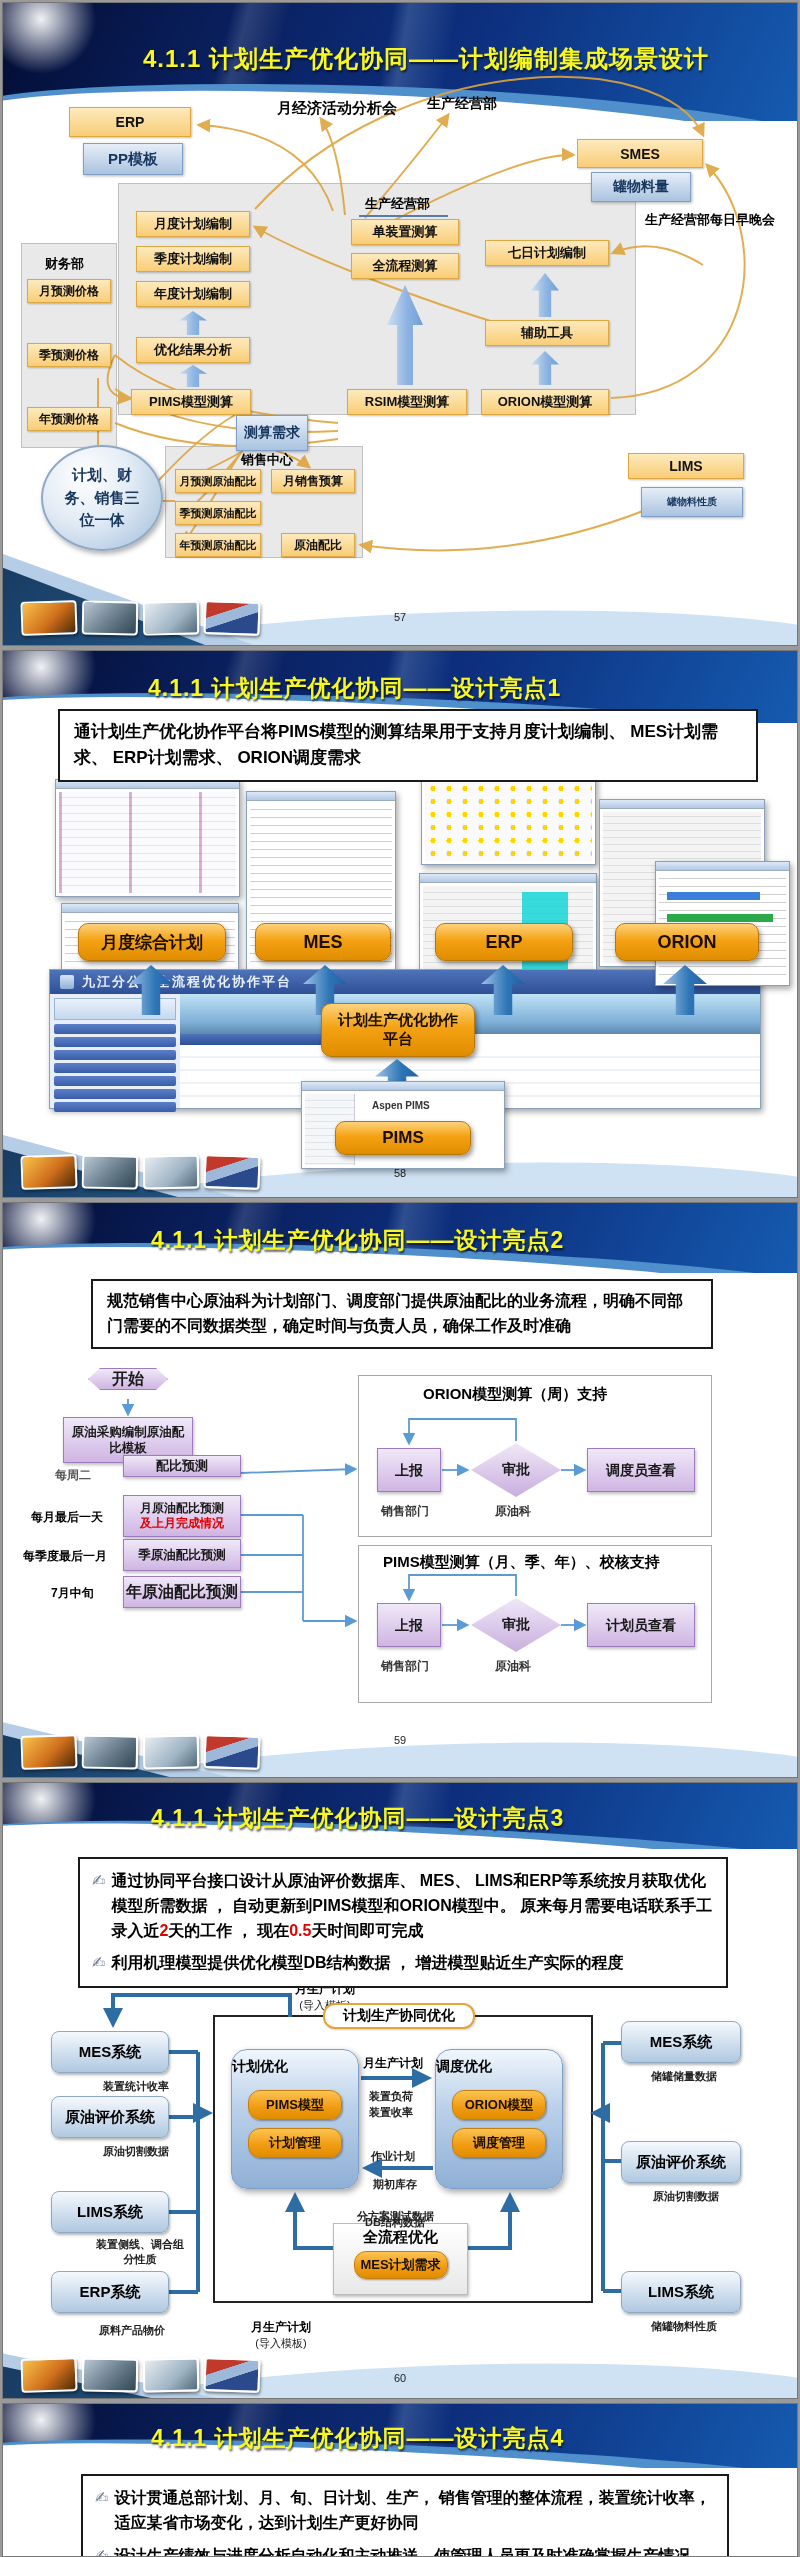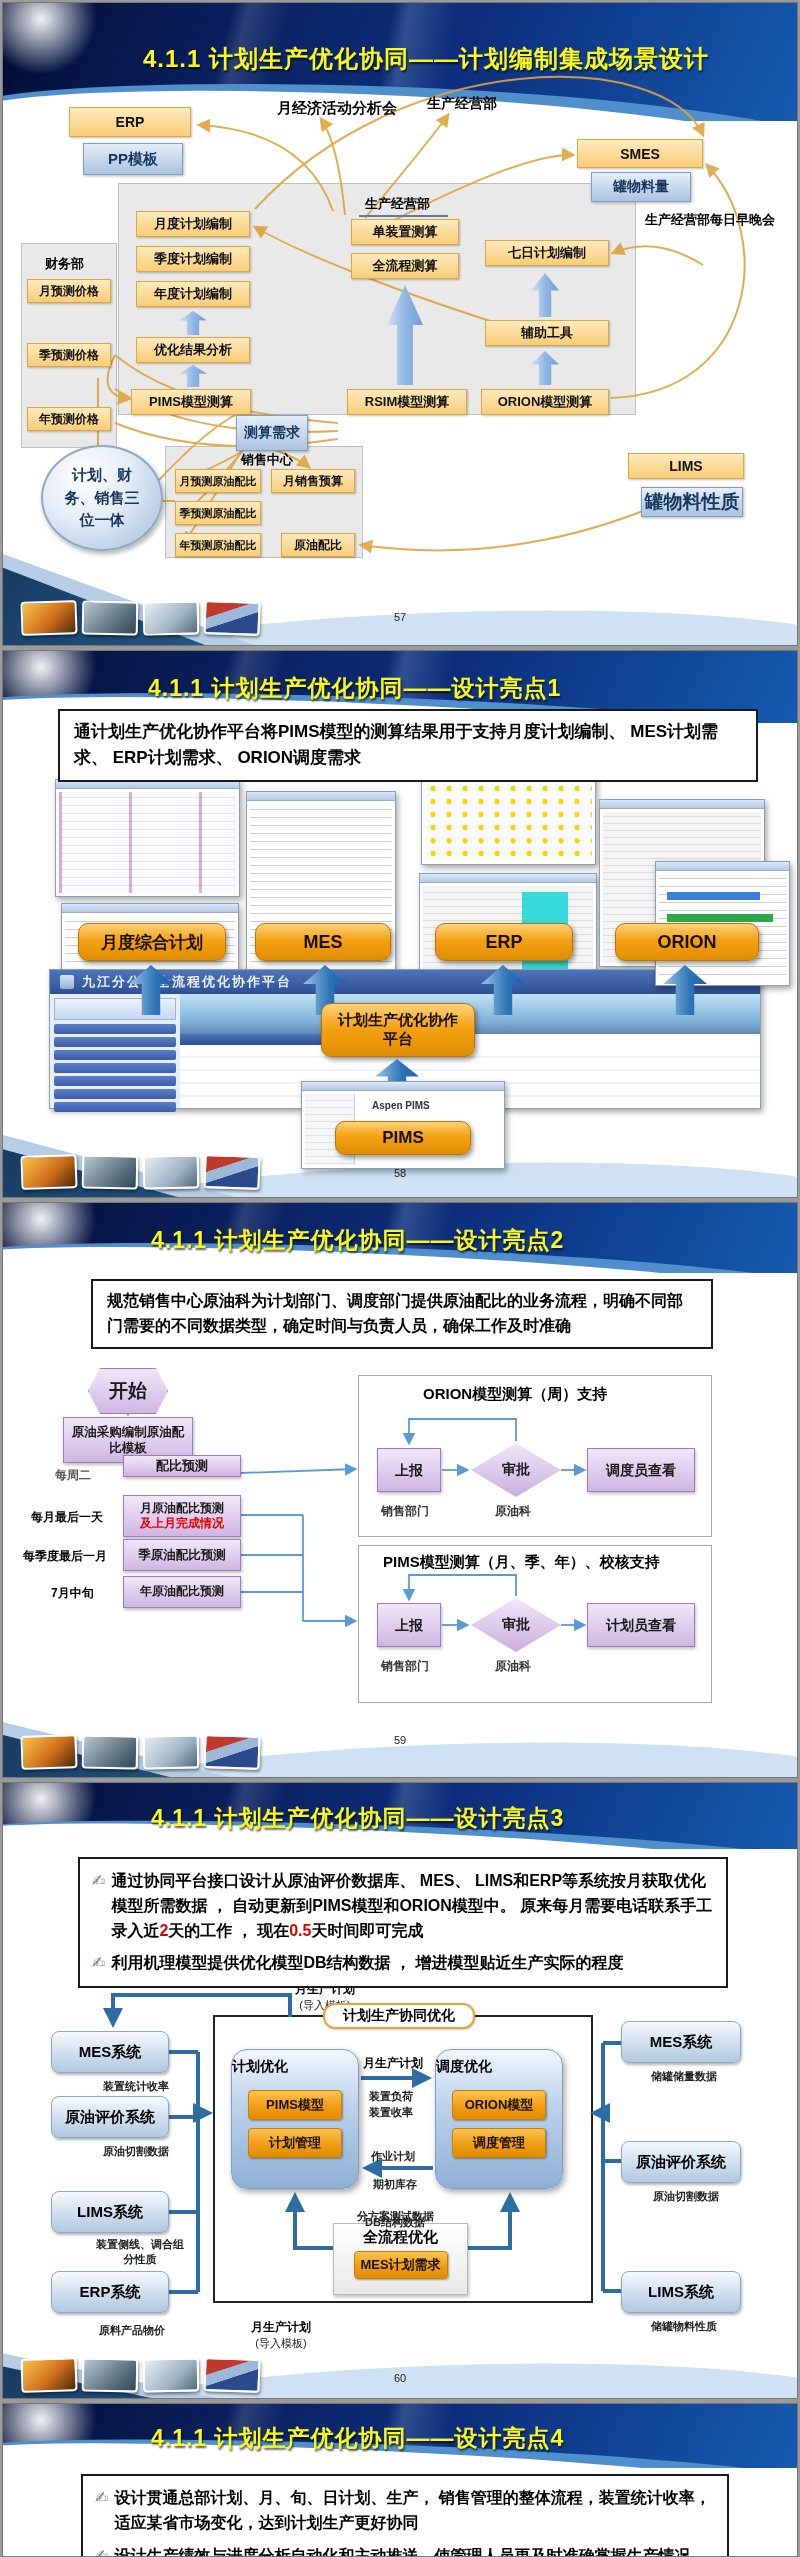--- a/index.html
+++ b/index.html
@@ -61,21 +61,21 @@
   
   .pbox { background:linear-gradient(180deg,#f0e8f8,#cfb5e3); border:1px solid #9e7bbf; color:#1a1a1a; font-weight:bold; display:flex; align-items:center; justify-content:center; text-align:center; box-shadow:1px 2px 3px rgba(0,0,0,.25); font-size:13px; line-height:1.3; }
   .pdiamond { background:linear-gradient(180deg,#f0e8f8,#c9aede); clip-path:polygon(50% 0,100% 50%,50% 100%,0 50%); display:flex; align-items:center; justify-content:center; font-weight:bold; font-size:14px; color:#1a1a1a; }
   .flowpanel { background:#fff; border:1px solid #aaa; }
   .rolelbl { font-size:12px; color:#333; font-weight:bold; white-space:nowrap; }
 
   
   .sysbox { background:linear-gradient(180deg,#f5f9fd,#cfdeee 55%,#b0c8e0); border:1px solid #8fa9c4; border-radius:8px; font-weight:bold; font-size:15px; color:#000; display:flex; align-items:center; justify-content:center; box-shadow:1px 2px 3px rgba(0,0,0,.3); }
   .optpanel { border-radius:16px; background:linear-gradient(180deg,#f0f6fc,#bcd2ea 40%,#8fb0d6); border:1px solid #7f9fc6; box-shadow:2px 3px 6px rgba(0,0,0,.35); }
   .optpanel .ptitle { margin-top:8px; text-align:left; font-weight:bold; font-size:14px; color:#000; }
-  .obtn { background:linear-gradient(180deg,#fcc352,#f09a10 60%,#e08c00); border:1px solid #c87f0a; border-radius:4px; font-weight:bold; font-size:13px; color:#1a0e00; display:flex; align-items:center; justify-content:center; box-shadow:1px 1px 2px rgba(0,0,0,.35); }
+  .obtn { background:linear-gradient(180deg,#fcc352,#f09a10 60%,#e08c00); border:1px solid #c87f0a; border-radius:12px; font-weight:bold; font-size:13px; color:#1a0e00; display:flex; align-items:center; justify-content:center; box-shadow:1px 1px 2px rgba(0,0,0,.35); }
   .ctrbox { border:2px solid #222; background:transparent; }
   .ctitle { background:#fff; border:2px solid #e8a33d; border-radius:12px; font-weight:bold; font-size:14px; color:#000; display:flex; align-items:center; justify-content:center; box-shadow:1px 1px 2px rgba(0,0,0,.2); }
   .flabel { font-size:12px; font-weight:bold; color:#000; white-space:nowrap; }
   .slabel { font-size:11px; font-weight:bold; color:#222; white-space:nowrap; }
   .fullpanel { background:linear-gradient(180deg,#ffffff,#e8e8e8); border:1px solid #bbb; box-shadow:1px 2px 3px rgba(0,0,0,.25); }
   .bullet { display:flex; gap:6px; align-items:flex-start; font-weight:bold; color:#000; }
   .bullet .bicon { color:#6b7a94; font-size:16px; flex:0 0 auto; }
   .red { color:#e00000; }
 
   svg.layer { position:absolute; left:0; top:0; z-index:2; pointer-events:none; }
@@ -163,21 +163,21 @@
 
     <div class="abs gpanel" style="left:162px;top:443px;width:198px;height:112px;z-index:1;"></div>
     <div class="abs lbl" style="left:238px;top:448px;font-size:13px;z-index:3;">销售中心</div>
     <div class="abs obox" style="left:172px;top:466px;width:86px;height:24px;font-size:11px;z-index:3;">月预测原油配比</div>
     <div class="abs obox" style="left:172px;top:498px;width:86px;height:24px;font-size:11px;z-index:3;">季预测原油配比</div>
     <div class="abs obox" style="left:172px;top:530px;width:86px;height:24px;font-size:11px;z-index:3;">年预测原油配比</div>
     <div class="abs obox" style="left:268px;top:466px;width:84px;height:24px;font-size:12px;z-index:3;">月销售预算</div>
     <div class="abs obox" style="left:278px;top:530px;width:74px;height:24px;font-size:12px;z-index:3;">原油配比</div>
 
     <div class="abs obox" style="left:625px;top:450px;width:116px;height:26px;font-size:14px;z-index:3;">LIMS</div>
-    <div class="abs bbox" style="left:638px;top:484px;width:102px;height:30px;font-size:19px;z-index:3;">罐物料性质</div>
+    <div class="abs bbox" style="left:638px;top:484px;width:102px;height:30px;font-size:10px;z-index:3;">罐物料性质</div>
 
     <div class="abs circleT" style="left:38px;top:442px;width:122px;height:106px;padding:10px 18px;z-index:3;">计划、财务、销售三位一体</div>
 
     <div class="foot-wave"></div>
     <div class="wedge-light"></div>
     <div class="wedge-dark"></div>
     <div class="photo-strip" style="left:18px;bottom:10px;">
       <div class="photo p1"></div>
       <div class="photo p2"></div>
       <div class="photo p3"></div>
@@ -306,37 +306,37 @@
         <path d="M300,418 L352,418" marker-end="url(#ah3)"></path>
         <path d="M513,238 L513,216 L406,216 L406,240" marker-end="url(#ah3)"></path>
         <path d="M439,267 L464,267" marker-end="url(#ah3)"></path>
         <path d="M558,267 L581,267" marker-end="url(#ah3)"></path>
         <path d="M513,393 L513,372 L406,372 L406,396" marker-end="url(#ah3)"></path>
         <path d="M439,422 L464,422" marker-end="url(#ah3)"></path>
         <path d="M558,422 L581,422" marker-end="url(#ah3)"></path>
       </g>
     </svg>
 
-    <div class="abs pbox" style="left:85px;top:165px;width:80px;height:46px;clip-path:polygon(15% 0,85% 0,100% 50%,85% 100%,15% 100%,0 50%);font-size:19px;z-index:3;">开始</div>
+    <div class="abs pbox" style="left:85px;top:165px;width:80px;height:22px;clip-path:polygon(15% 0,85% 0,100% 50%,85% 100%,15% 100%,0 50%);font-size:16px;z-index:3;">开始</div>
     <div class="abs pbox" style="left:60px;top:214px;width:130px;height:46px;font-size:12.5px;padding:2px 6px;z-index:3;">原油采购编制原油配比模板</div>
 
     <div class="abs lbl" style="left:52px;top:264px;font-size:12px;color:#555;z-index:3;">每周二</div>
     <div class="abs pbox" style="left:120px;top:252px;width:118px;height:22px;z-index:3;">配比预测</div>
 
     <div class="abs lbl" style="left:28px;top:306px;font-size:12px;z-index:3;">每月最后一天</div>
     <div class="abs pbox" style="left:120px;top:292px;width:118px;height:42px;flex-direction:column;font-size:12px;line-height:1.25;z-index:3;">
       <span>月原油配比预测</span>
       <span class="red">及上月完成情况</span>
     </div>
 
     <div class="abs lbl" style="left:20px;top:345px;font-size:12px;z-index:3;">每季度最后一月</div>
     <div class="abs pbox" style="left:120px;top:336px;width:118px;height:32px;font-size:12.5px;z-index:3;">季原油配比预测</div>
 
     <div class="abs lbl" style="left:48px;top:382px;font-size:12px;z-index:3;">7月中旬</div>
-    <div class="abs pbox" style="left:120px;top:373px;width:118px;height:32px;font-size:12px;z-index:3;">年原油配比预测</div>
+    <div class="abs pbox" style="left:120px;top:373px;width:118px;height:32px;font-size:16px;z-index:3;">年原油配比预测</div>
 
     <div class="abs flowpanel" style="left:355px;top:172px;width:354px;height:162px;z-index:1;"></div>
     <div class="abs lbl" style="left:420px;top:182px;font-size:15px;z-index:3;">ORION模型测算（周）支持</div>
     <div class="abs pbox" style="left:374px;top:245px;width:64px;height:44px;font-size:14px;z-index:3;">上报</div>
     <div class="abs pdiamond" style="left:468px;top:240px;width:90px;height:54px;z-index:3;">审批</div>
     <div class="abs pbox" style="left:584px;top:245px;width:108px;height:44px;font-size:14px;z-index:3;">调度员查看</div>
     <div class="abs rolelbl" style="left:378px;top:300px;z-index:3;">销售部门</div>
     <div class="abs rolelbl" style="left:492px;top:300px;z-index:3;">原油科</div>
 
     <div class="abs flowpanel" style="left:355px;top:342px;width:354px;height:158px;z-index:1;"></div>

